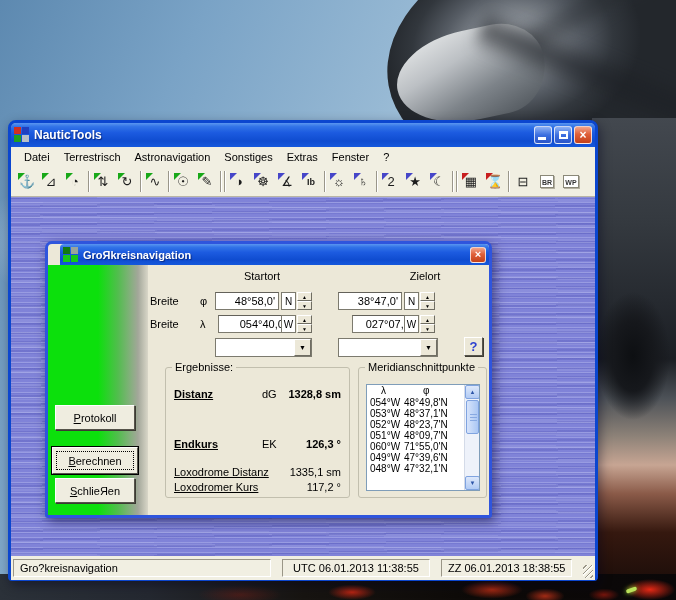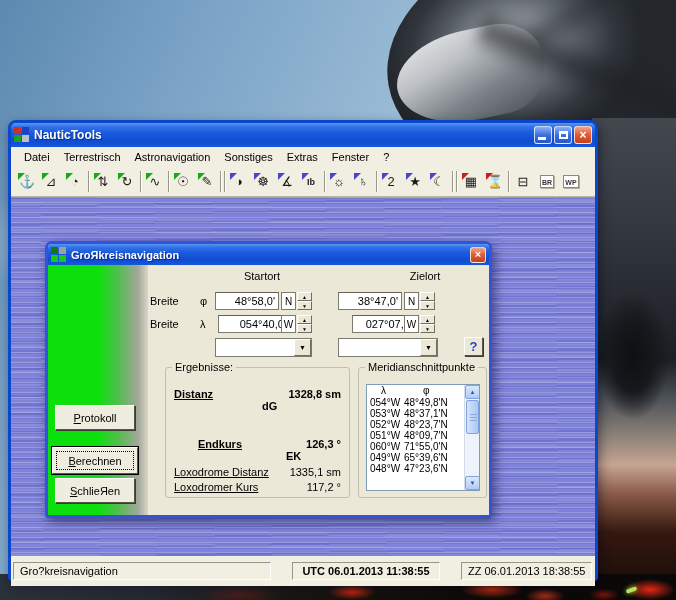--- a/index.html
+++ b/index.html
@@ -80,36 +80,36 @@
   .cr { border-left:7px solid #c81e1e; }
   .tsep { width:2px; height:21px; margin:0 1px; border-left:1px solid #9a968a; border-right:1px solid #fff; }
 
   .client { position:relative; height:359px; overflow:hidden; background:#8083d8; }
   .texture { position:absolute; inset:0;
     background:
       repeating-linear-gradient(180deg, rgba(225,228,255,.25) 0 1px, rgba(84,88,190,.22) 1px 2px, transparent 2px 5px),
       repeating-linear-gradient(179deg, rgba(38,40,150,.16) 0 2px, transparent 2px 9px),
       repeating-linear-gradient(1deg, rgba(255,255,255,.09) 0 3px, transparent 3px 13px); }
 
-  .statusbar { height:30px; display:flex; align-items:center; gap:21px; padding:2px 2px 2px 2px; background:#F1EFE2; }
+  .statusbar { height:24px; display:flex; align-items:center; gap:11px; padding:2px 2px 2px 2px; background:#F1EFE2; }
   .spanel { height:18px; border:1px solid; border-color:#9a9687 #fff #fff #9a9687; background:#F1EFE2;
     font-size:11px; display:flex; align-items:center; padding:0 6px; white-space:nowrap; }
   .sp1 { flex:0 0 258px; }
-  .sp2 { flex:0 0 148px; justify-content:center;font-weight:bold; }
+  .sp2 { flex:0 0 148px; justify-content:center; }
   .sp3 { flex:1; justify-content:center; }
   .grip { width:13px; height:13px; align-self:flex-end;
     background:repeating-linear-gradient(135deg, transparent 0 2px, #9a9687 2px 3px, #fdfdf8 3px 4px); }
 
   
   .dlg { position:absolute; left:34px; top:44px; width:447px; height:277px;
     border:3px solid #2f55dd; border-radius:7px 7px 3px 3px; background:#ECE8D8;
     box-shadow:3px 4px 12px rgba(5,5,50,.5); }
   .dlg-title { height:21px; display:flex; align-items:center; gap:4px; padding:0 3px;
     border-radius:4px 4px 0 0;
-    background:linear-gradient(180deg,#5a96f0 0%,#3274e8 15%,#1c5be0 40%,#0f4cd0 75%,#1558dc 100%); }
+    background:linear-gradient(180deg,#5a96f0 0%,#3274e8 15%,#1c5be0 40%,#0f4cd0 75%,#1558dc 100%);margin-left:12px; }
   .dlg-title .title-text { font-size:11px; }
   .dlg-title .cap { width:16px; height:16px; font-size:11px; }
   .dlg-body { position:relative; height:250px; background:#ECE8D8; font-size:11px; }
   .green-panel { position:absolute; left:0; top:0; width:100px; height:100%;
     background:linear-gradient(90deg,#0ce00c 0%,#0ce00c 50%,#52bd4e 70%,#a3a79a 90%,#d9d6c8 100%); }
 
   .albl { position:absolute; font-size:11px; color:#000; white-space:nowrap; }
   .hdr { width:100px; text-align:center; }
   .tb { position:absolute; height:18px; background:#fff; border:1px solid #7c7a6e; border-top-color:#63615a;
     font-size:11px; text-align:right; padding:0 3px 0 0; color:#000; }
@@ -124,21 +124,21 @@
     justify-content:center; font-size:7px; color:#000; }
   .help-btn { position:absolute; left:416px; top:72px; width:19px; height:19px; background:#ECE8D8;
     border:1px solid; border-color:#fff #57554c #57554c #fff; box-shadow:1px 1px 0 #3f3d35;
     display:flex; align-items:center; justify-content:center;
     color:#2b3fd0; font-weight:bold; font-size:13px; font-family:"Liberation Serif", serif; }
 
   .gbox { position:absolute; border:1px solid #c2bfae; border-radius:3px; }
   .gleg { position:absolute; top:-7px; left:6px; background:#ECE8D8; padding:0 3px; font-size:11px; white-space:nowrap; }
   .erow { position:absolute; left:8px; right:8px; height:13px; font-size:11px; }
   .erow .nm { font-weight:bold;text-decoration:underline; }
-  .erow .cd { position:absolute; left:88px; top:12px; font-weight:bold; }
+  .erow .cd { position:absolute; left:88px; top:0; font-weight:normal; }
   .erow .vl { position:absolute; right:0; top:0; font-weight:bold; }
   .erow.lox .nm, .erow.lox .vl { font-weight:normal; }
 
   .listbox { position:absolute; left:7px; top:16px; width:114px; height:107px; background:#fff;
     border:1px solid #7F9DB9; font-size:10px; overflow:hidden; }
   .lhead { position:relative; height:12px; }
   .lhead .h1 { position:absolute; left:14px; }
   .lhead .h2 { position:absolute; left:56px; }
   .lrow { position:relative; height:11px; white-space:nowrap; }
   .lrow .lc1 { position:absolute; left:3px; }
@@ -370,21 +370,21 @@
               <span>?</span>
             </span>
 
           <div class="gbox" style="left:117px;top:102px;width:185px;height:131px;">
             <span class="gleg">Ergebnisse:</span>
             <div class="erow" style="top:20px;">
               <span class="nm">Distanz</span>
               <span class="cd">dG</span>
               <span class="vl">1328,8 sm</span>
             </div>
-            <div class="erow" style="top:70px;margin-left:24px;">
+            <div class="erow" style="top:70px;">
               <span class="nm">Endkurs</span>
               <span class="cd">EK</span>
               <span class="vl">126,3 °</span>
             </div>
             <div class="erow lox" style="top:98px;">
               <span class="nm">Loxodrome Distanz</span>
               <span class="vl">1335,1 sm</span>
             </div>
             <div class="erow lox" style="top:113px;">
               <span class="nm">Loxodromer Kurs</span>
@@ -414,25 +414,25 @@
               <div class="lrow">
                   <span class="lc1">051°W</span>
                   <span class="lc2">48°09,7'N</span>
                 </div>
               <div class="lrow">
                   <span class="lc1">060°W</span>
                   <span class="lc2">71°55,0'N</span>
                 </div>
               <div class="lrow">
                   <span class="lc1">049°W</span>
-                  <span class="lc2">65°39,6'N</span>
+                  <span class="lc2">47°39,6'N</span>
                 </div>
               <div class="lrow">
                   <span class="lc1">048°W</span>
-                  <span class="lc2">47°23,6'N</span>
+                  <span class="lc2">47°32,1'N</span>
                 </div>
               <div class="sbar">
                 <span class="sbtn up">▲</span>
                 <span class="sthumb">
                     <i></i>
                   </span>
                 <span class="sbtn dn">▼</span>
               </div>
             </div>
           </div>

